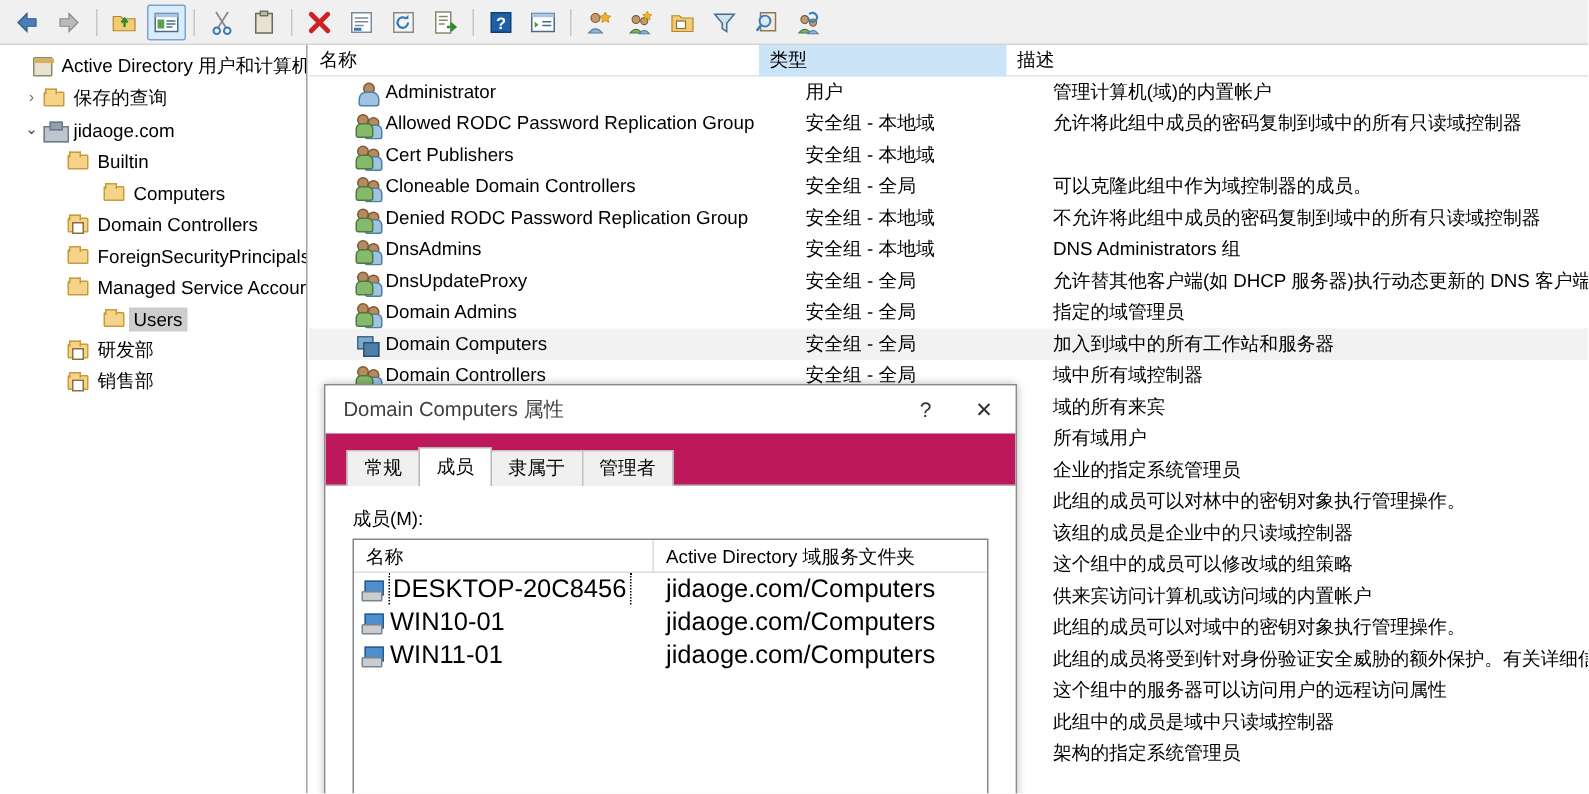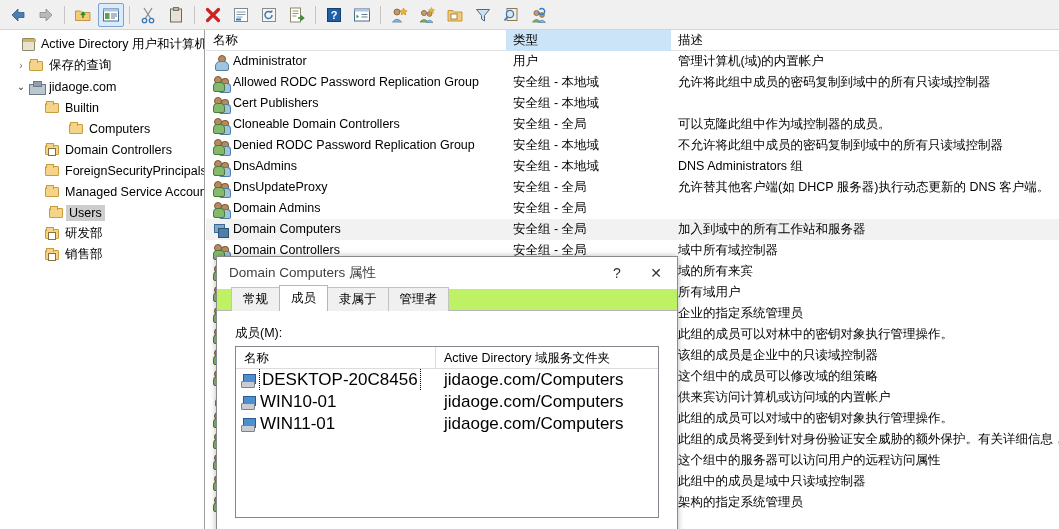--- a/index.html
+++ b/index.html
@@ -80,21 +80,21 @@
   }
   .lv-header .col { height: 21px; line-height: 21px; padding-left: 7px; font-size: 12.5px; }
   .lv-header .col.hl { background: #cce4f7; }
   .col-name { width: 300px; flex: 0 0 300px; }
   .col-type { width: 165px; flex: 0 0 165px; }
   .col-desc { flex: 1 1 auto; }
 
   .lv-row { display: flex; height: 21px; align-items: center; white-space: nowrap; }
   .lv-row.selected { background: #f2f2f2; }
   .lv-row .cell { height: 21px; line-height: 21px; overflow: hidden; font-size: 12.5px; }
-  .lv-row .cell.name { display: flex; align-items: center; padding-left: 7px; }
+  .lv-row .cell.name { display: flex; align-items: center; padding-left: 7px; margin-left: 24px; }
   .lv-row .cell.type { padding-left: 7px; }
   .lv-row .cell.desc { padding-left: 7px; }
   .obj-ico { width: 16px; height: 16px; flex: 0 0 16px; margin-right: 4px; position: relative; }
 
   
   .oi-user:before { content:""; position:absolute; left:5px; top:1px; width:6px; height:6px;
     border-radius:50%; background:#b98a5e; border:1px solid #7a5a38; }
   .oi-user:after { content:""; position:absolute; left:2px; top:7px; width:12px; height:8px;
     border-radius:5px 5px 2px 2px; background:#9fc3e0; border:1px solid #4e7fa5; }
   
@@ -127,22 +127,22 @@
     background: #ffffff; padding-left: 12px; position: relative;
   }
   .dlg-title .t { font-size: 13.5px; color: #404040; }
   .dlg-btns { position: absolute; right: 0; top: 0; height: 32px; display: flex; }
   .dlg-btn {
     width: 36px; height: 32px; display: flex; align-items: center; justify-content: center;
     font-size: 14px; color: #333;
   }
   .dlg-btn.close { width: 42px; }
   .dlg-body { background: #f0f0f0; padding: 0; height: 258px; position: relative; }
-  .tabs { display: flex; padding-left: 14px; height: 22px; align-items: flex-end;
-          border-bottom: 1px solid #b6b6b6; background: #bef264; }
+  .tabs { display: flex; padding-left: 14px; height: 35px; align-items: flex-end;
+          border-bottom: 1px solid #b6b6b6; background: #be185d; }
   .tab {
     height: 24px; line-height: 23px; padding: 0 11px; font-size: 12.5px;
     background: #f0f0f0; border: 1px solid #c2c2c2; border-bottom: none;
     margin-right: -1px; position: relative; top: 1px;
   }
   .tab.active { background: #ffffff; border-color: #b6b6b6; height: 26px; line-height: 25px;
                 z-index: 2; top: 1px; }
   .tab-panel { background: #ffffff; margin: 0; height: 231px; padding: 14px 18px 0 18px; }
   .field-label { font-size: 12.5px; margin-bottom: 4px; }
   .mem-list { border: 1px solid #828790; background: #ffffff; height: 172px; overflow: hidden; }
@@ -344,21 +344,21 @@
         <span class="tlabel">ForeignSecurityPrincipals</span>
       </div>
 
       <div class="tnode" style="padding-left:44px">
         <span class="ticon">
             <span class="ic-folder"></span>
           </span>
         <span class="tlabel">Managed Service Accounts</span>
       </div>
 
-      <div class="tnode selected" style="padding-left:48px">
+      <div class="tnode selected" style="padding-left:68px">
         <span class="ticon">
             <span class="ic-folder"></span>
           </span>
         <span class="tlabel">Users</span>
       </div>
 
       <div class="tnode" style="padding-left:44px">
         <span class="ticon">
             <span class="ic-ou"></span>
           </span>
@@ -438,20 +438,21 @@
           </div>
           <div class="cell type col-type">安全组 - 全局</div>
           <div class="cell desc col-desc">允许替其他客户端(如 DHCP 服务器)执行动态更新的 DNS 客户端。</div>
         </div>
         <div class="lv-row">
           <div class="cell name col-name">
             <span class="obj-ico oi-group"></span>
             <span>Domain Admins</span>
           </div>
           <div class="cell type col-type">安全组 - 全局</div>
+          <div class="cell desc col-desc">指定的域管理员</div>
         </div>
         <div class="lv-row selected">
           <div class="cell name col-name">
             <span class="obj-ico oi-cgroup"></span>
             <span>Domain Computers</span>
           </div>
           <div class="cell type col-type">安全组 - 全局</div>
           <div class="cell desc col-desc">加入到域中的所有工作站和服务器</div>
         </div>
         <div class="lv-row">

